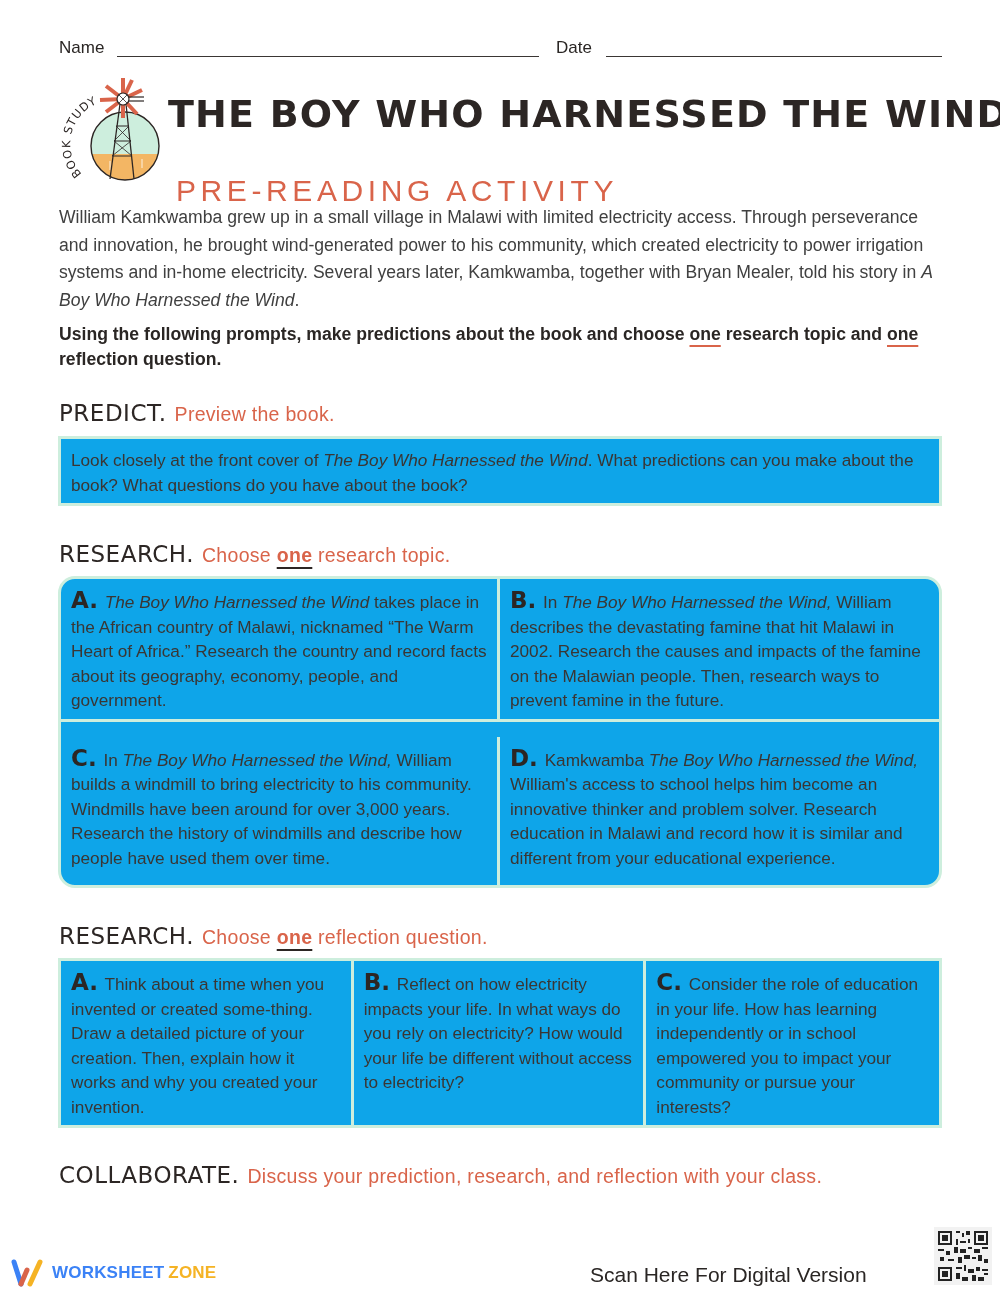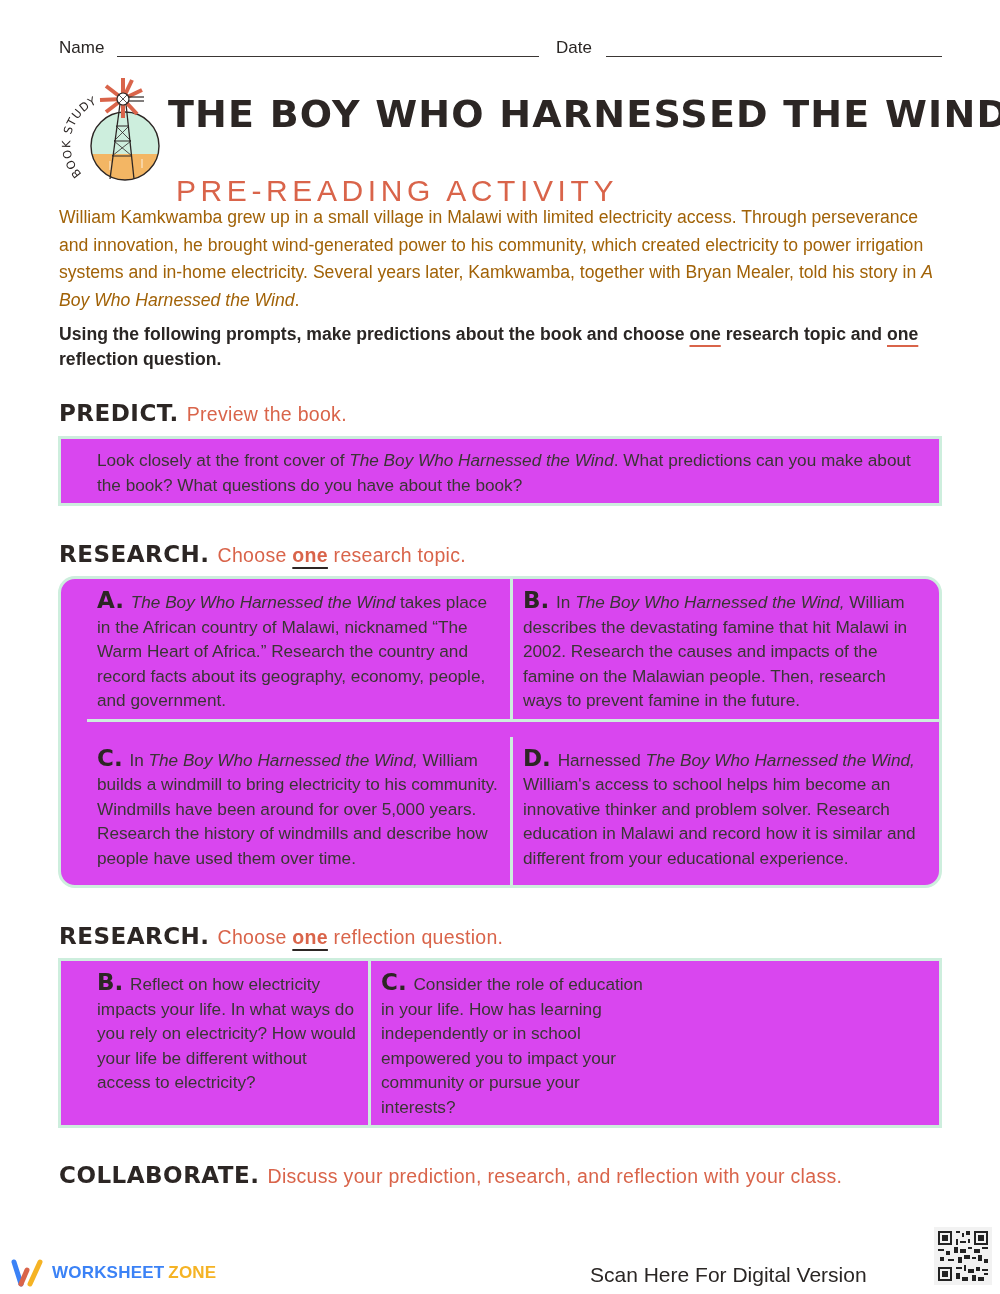--- a/index.html
+++ b/index.html
@@ -14,33 +14,33 @@
   
   .logo { left: 60px; top: 66px; width: 112px; height: 130px; }
 
   
   .title { left: 168px; top: 92px; font-family: "DejaVu Sans", sans-serif; font-weight: bold;
            font-size: 38px; letter-spacing: 1.2px; color: #2c2624; white-space: nowrap; }
   .subtitle { left: 176px; top: 146px; font-size: 30px; letter-spacing: 4.6px; color: #d9644a;
               white-space: nowrap; margin-top: 28px; }
 
   
-  .intro { left: 59px; top: 204px; width: 890px; font-size: 17.6px; line-height: 27.5px; color: #a16207; }
+  .intro { left: 59px; top: 204px; width: 890px; font-size: 17.6px; line-height: 27.5px; color: #404040; }
   .intro i { font-style: italic; }
   .instr { left: 59px; top: 322px; width: 890px; font-size: 17.6px; line-height: 25px; color: #2a2624; font-weight: bold; }
   .ul-red { text-decoration: underline; text-decoration-color: #d9644a; text-underline-offset: 5px; text-decoration-thickness: 2px; }
 
   
   .sec { left: 59px; white-space: nowrap; }
-  .sec-k { font-family: "DejaVu Sans", sans-serif; font-weight: bold; font-size: 23px; letter-spacing: 0.5px; color: #2c2624; }
+  .sec-k { font-family: "DejaVu Sans", sans-serif; font-weight: normal; font-size: 23px; letter-spacing: 0.5px; color: #2c2624; }
   .sec-s { font-size: 19.5px; color: #d9644a; margin-left: 8px; letter-spacing: 0.3px; }
   .ul-dark { text-decoration: underline; text-decoration-color: #2c2624; text-underline-offset: 5px; text-decoration-thickness: 2px; font-weight: bold; }
 
   
-  .box { border: 3px solid #cdeedd; box-sizing: border-box; background: #d946ef; padding-left: 26px; }
+  .box { border: 3px solid #cdeedd; box-sizing: border-box; background: #0ea5e9; }
   .cell { box-sizing: border-box; padding: 9px 10px 0 10px; font-size: 17.2px; line-height: 24.5px; color: #3a3634; }
   .cell i { font-style: italic; }
   .lead { font-family: "DejaVu Sans", sans-serif; font-weight: bold; font-size: 23px; color: #2c2624; margin-right: 2px; }
 
   .grid2 { display: grid; grid-template-columns: 1fr 1fr; border-radius: 17px; }
   .grid3 { display: grid; grid-template-columns: 1fr 1fr 1fr; }
   .vline { border-right: 3px solid #cdeedd; }
   .hline { border-bottom: 3px solid #cdeedd; }
 
   
@@ -124,31 +124,34 @@
   <span class="sec-k">RESEARCH.</span><span class="sec-s"><span>Choose </span><span class="ul-dark" style="color:#d9644a;">one</span><span> research topic.</span></span>
 </div>
 <div class="abs box grid2" style="left:58px; top:576px; width:884px; height:312px;">
   <div class="cell vline hline" style="height:143px;">
     <span class="lead">A.</span> <span></span><i>The Boy Who Harnessed the Wind</i><span> takes place in the African country of Malawi, nicknamed “The Warm Heart of Africa.” Research the country and record facts about its geography, economy, people, and government.</span>
   </div>
   <div class="cell hline" style="height:143px;">
     <span class="lead">B.</span> <span>In </span><i>The Boy Who Harnessed the Wind,</i><span> William describes the devastating famine that hit Malawi in 2002. Research the causes and impacts of the famine on the Malawian people. Then, research ways to prevent famine in the future.</span>
   </div>
   <div class="cell vline">
-    <span class="lead">C.</span> <span>In </span><i>The Boy Who Harnessed the Wind,</i><span> William builds a windmill to bring electricity to his community. Windmills have been around for over 5,000 years. Research the history of windmills and describe how people have used them over time.</span>
+    <span class="lead">C.</span> <span>In </span><i>The Boy Who Harnessed the Wind,</i><span> William builds a windmill to bring electricity to his community. Windmills have been around for over 3,000 years. Research the history of windmills and describe how people have used them over time.</span>
   </div>
   <div class="cell">
-    <span class="lead">D.</span> <span>Harnessed </span><i>The Boy Who Harnessed the Wind,</i><span> William's access to school helps him become an innovative thinker and problem solver. Research education in Malawi and record how it is similar and different from your educational experience.</span>
+    <span class="lead">D.</span> <span>Kamkwamba </span><i>The Boy Who Harnessed the Wind,</i><span> William's access to school helps him become an innovative thinker and problem solver. Research education in Malawi and record how it is similar and different from your educational experience.</span>
   </div>
 </div>
 
 <div class="abs sec" style="top:923px;">
   <span class="sec-k">RESEARCH.</span><span class="sec-s"><span>Choose </span><span class="ul-dark" style="color:#d9644a;">one</span><span> reflection question.</span></span>
 </div>
 <div class="abs box grid3" style="left:58px; top:958px; width:884px; height:170px;">
+  <div class="cell vline">
+    <span class="lead">A.</span> <span>Think about a time when you invented or created some-thing. Draw a detailed picture of your creation. Then, explain how it works and why you created your invention.</span>
+  </div>
   <div class="cell vline">
     <span class="lead">B.</span> <span>Reflect on how electricity impacts your life. In what ways do you rely on electricity? How would your life be different without access to electricity?</span>
   </div>
   <div class="cell">
     <span class="lead">C.</span> <span>Consider the role of education in your life. How has learning independently or in school empowered you to impact your community or pursue your interests?</span>
   </div>
 </div>
 
 <div class="abs sec" style="top:1162px;">
   <span class="sec-k">COLLABORATE.</span><span class="sec-s">Discuss your prediction, research, and reflection with your class.</span>

